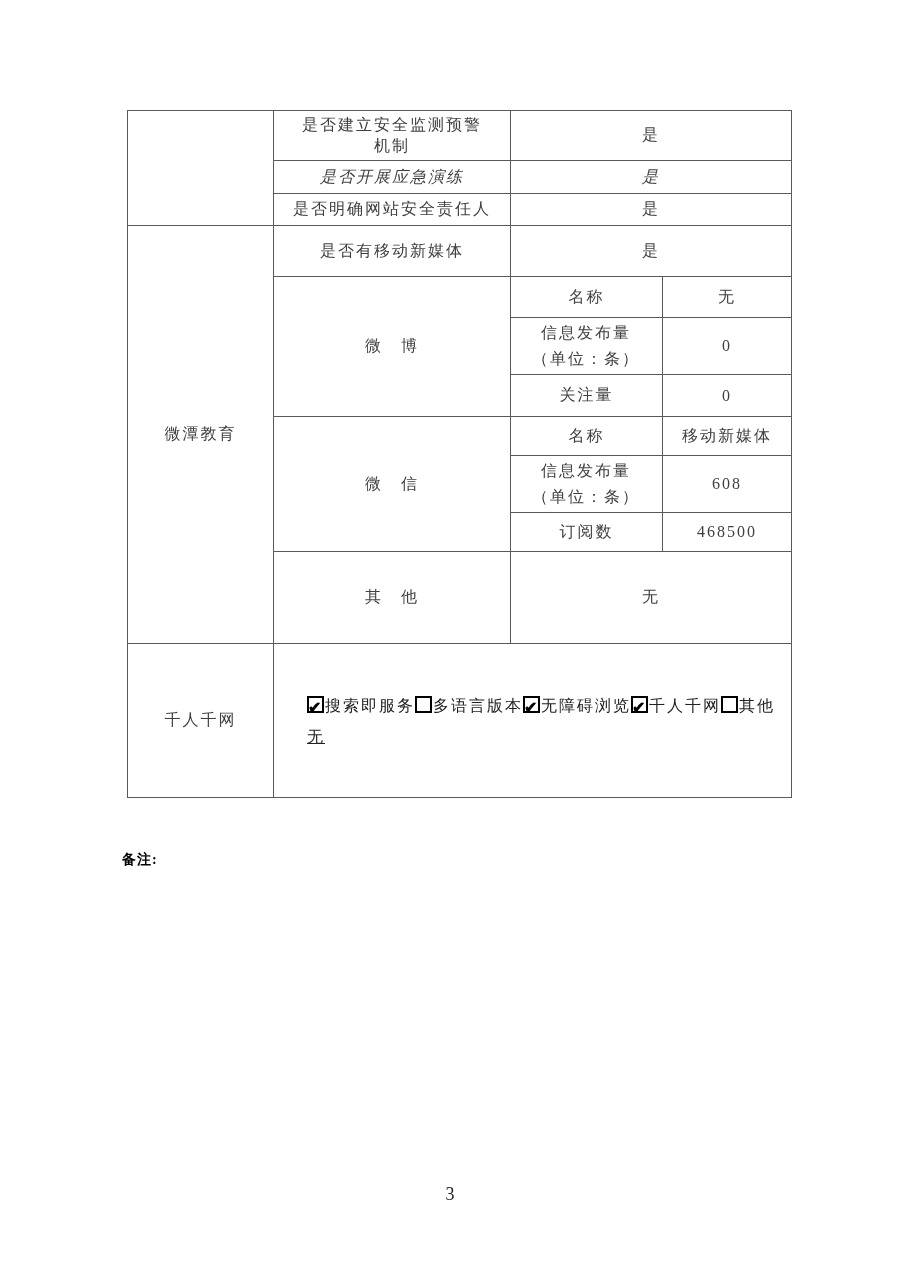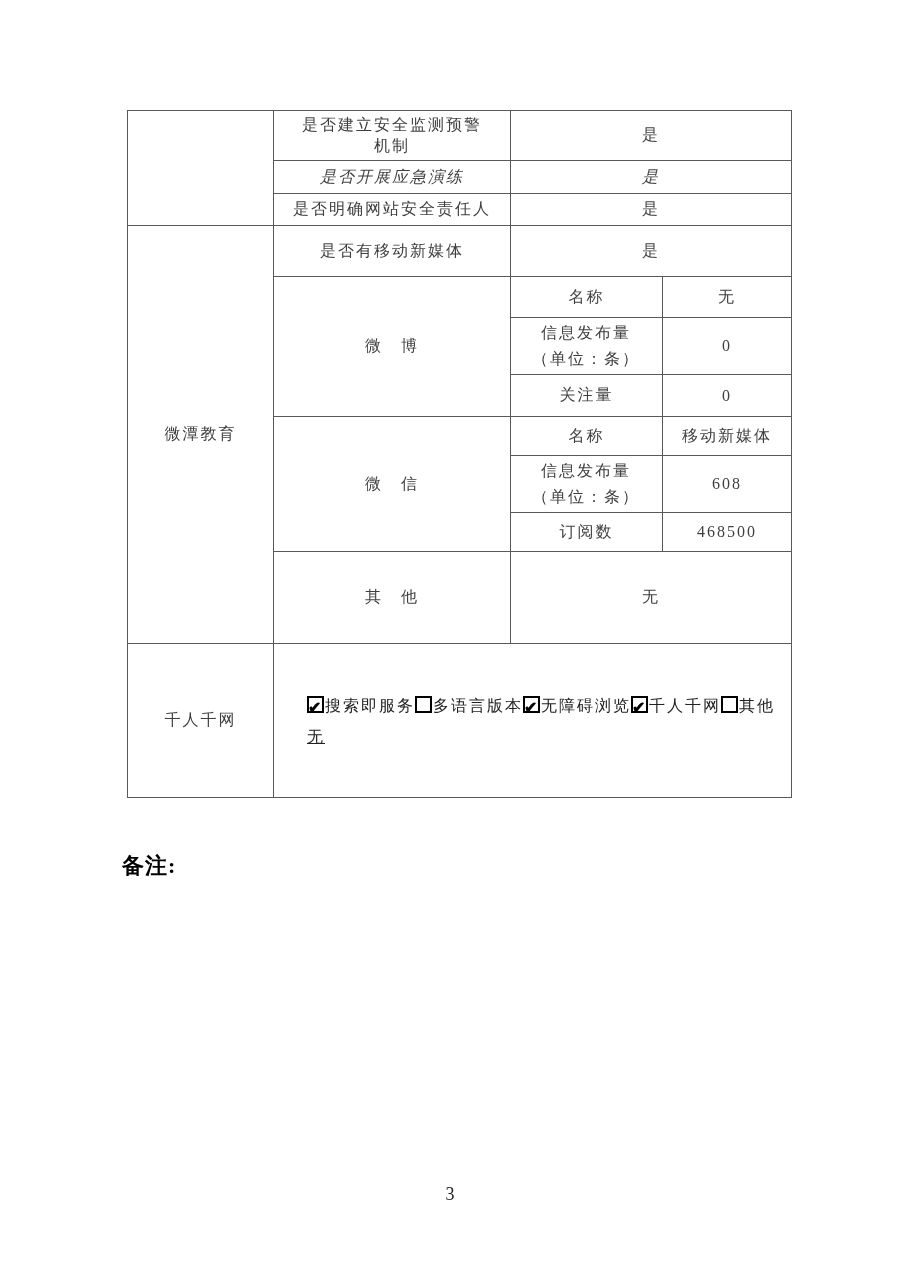--- a/index.html
+++ b/index.html
@@ -77,21 +77,21 @@
     font-size: 16px;
     font-weight: bold;
     color: #000000;
     letter-spacing: 0;
   }
   .cb-other-line .underline { text-decoration: underline; }
   .notes {
     position: absolute;
     left: 122px;
     top: 851px;
-    font-size: 22px;
+    font-size: 14px;
     font-weight: bold;
     color: #000000;
     letter-spacing: 1px;
   }
   .page-number {
     position: absolute;
     left: 0;
     top: 1184px;
     width: 900px;
     text-align: center;

